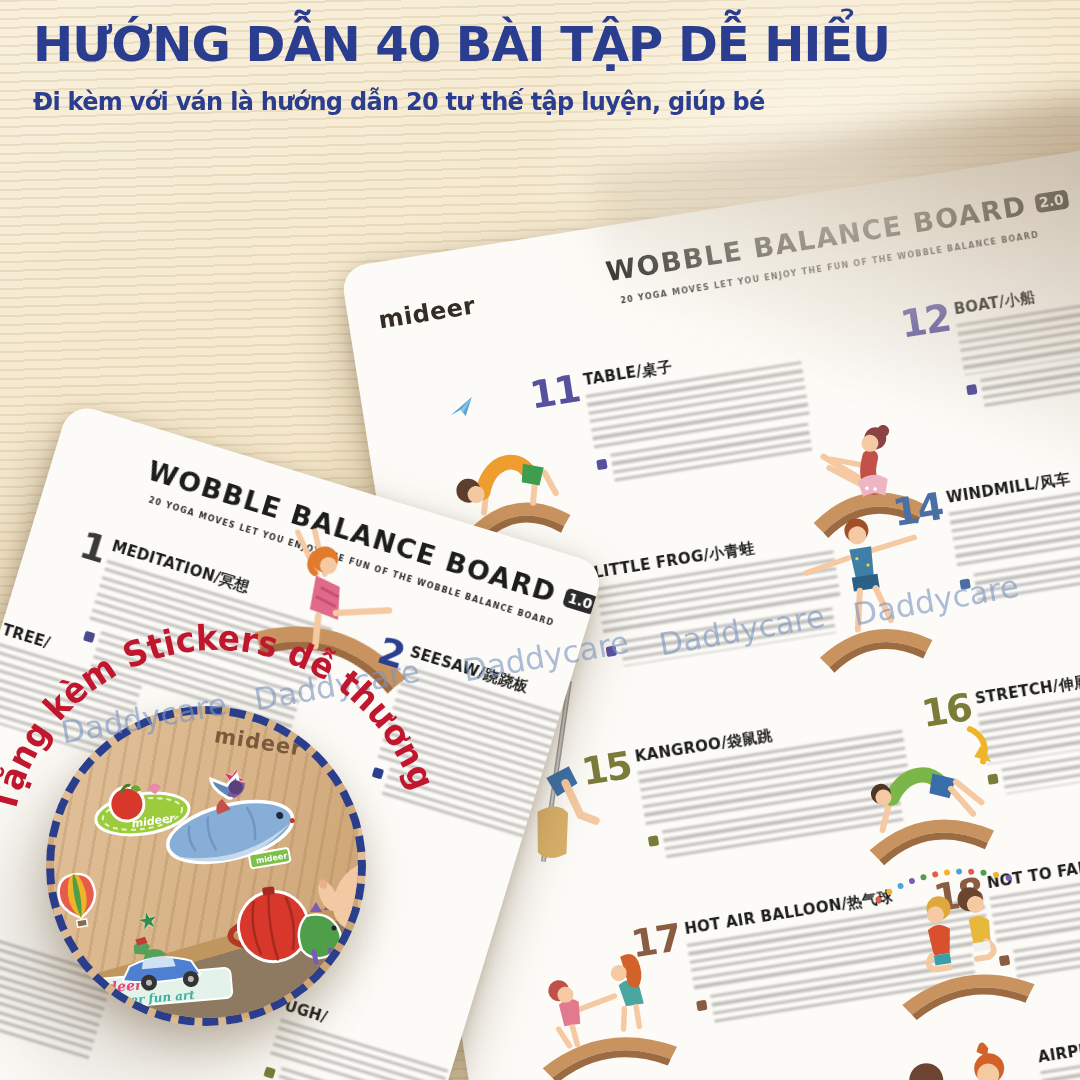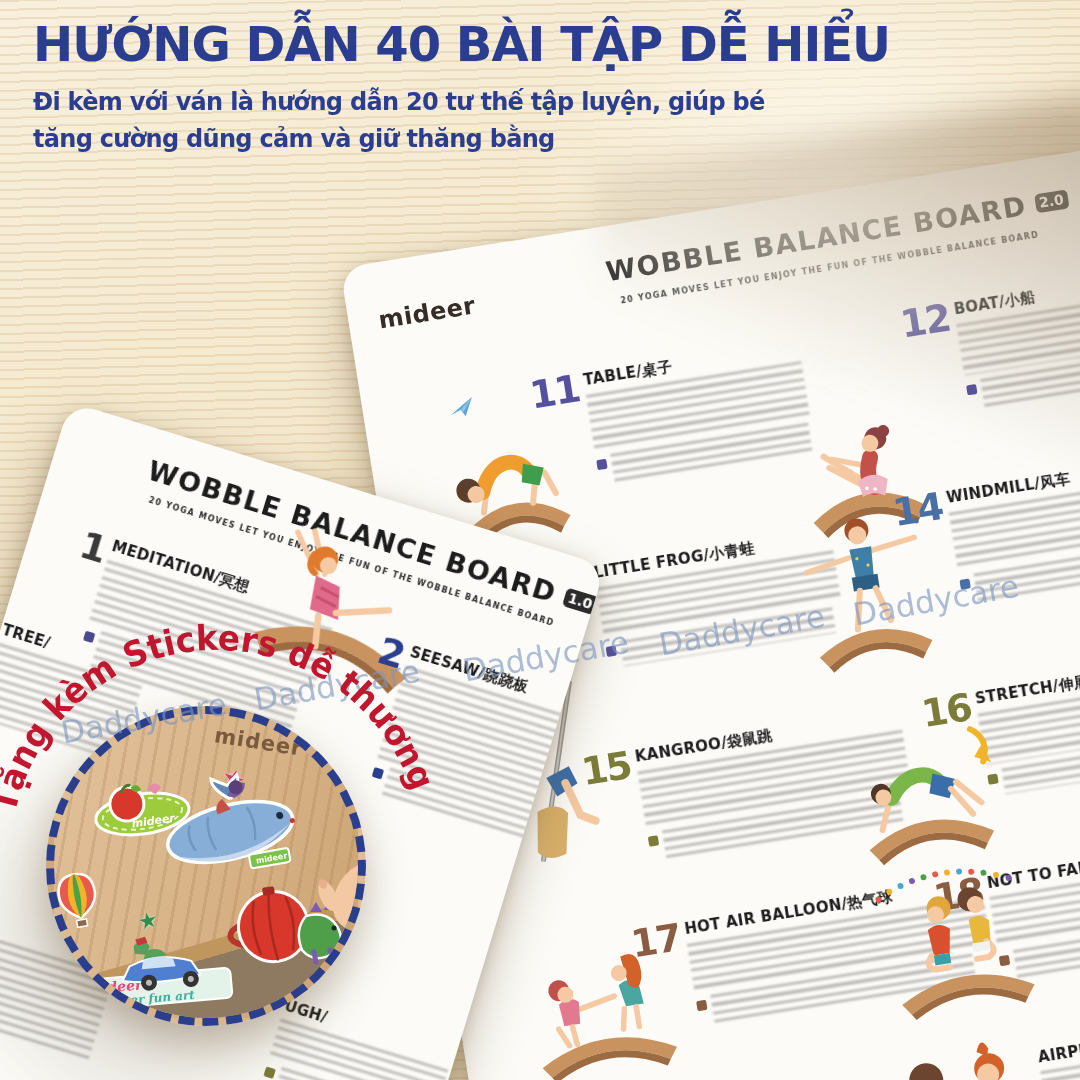--- a/index.html
+++ b/index.html
@@ -464,15 +464,14 @@
         <path id="arcp" d="M 14 818 A 206 206 0 0 1 422 842" fill="none"></path>
       </defs>
     <text font-size="35" font-weight="800" fill="#c1172e" font-family="DejaVu Sans,sans-serif">
       <textPath href="#arcp" startOffset="4" textLength="540" lengthAdjust="spacingAndGlyphs">Tặng kèm Stickers dễ thương</textPath>
     </text>
   </svg>
 
   <div class="hl">HƯỚNG DẪN 40 BÀI TẬP DỄ HIỂU</div>
   <div class="sub">
     <div>Đi kèm với ván là hướng dẫn 20 tư thế tập luyện, giúp bé</div>
-    <div>tăng cường dũng cảm và giữ thăng bằng</div>
   </div>
 </div>
 
 </body></html>

